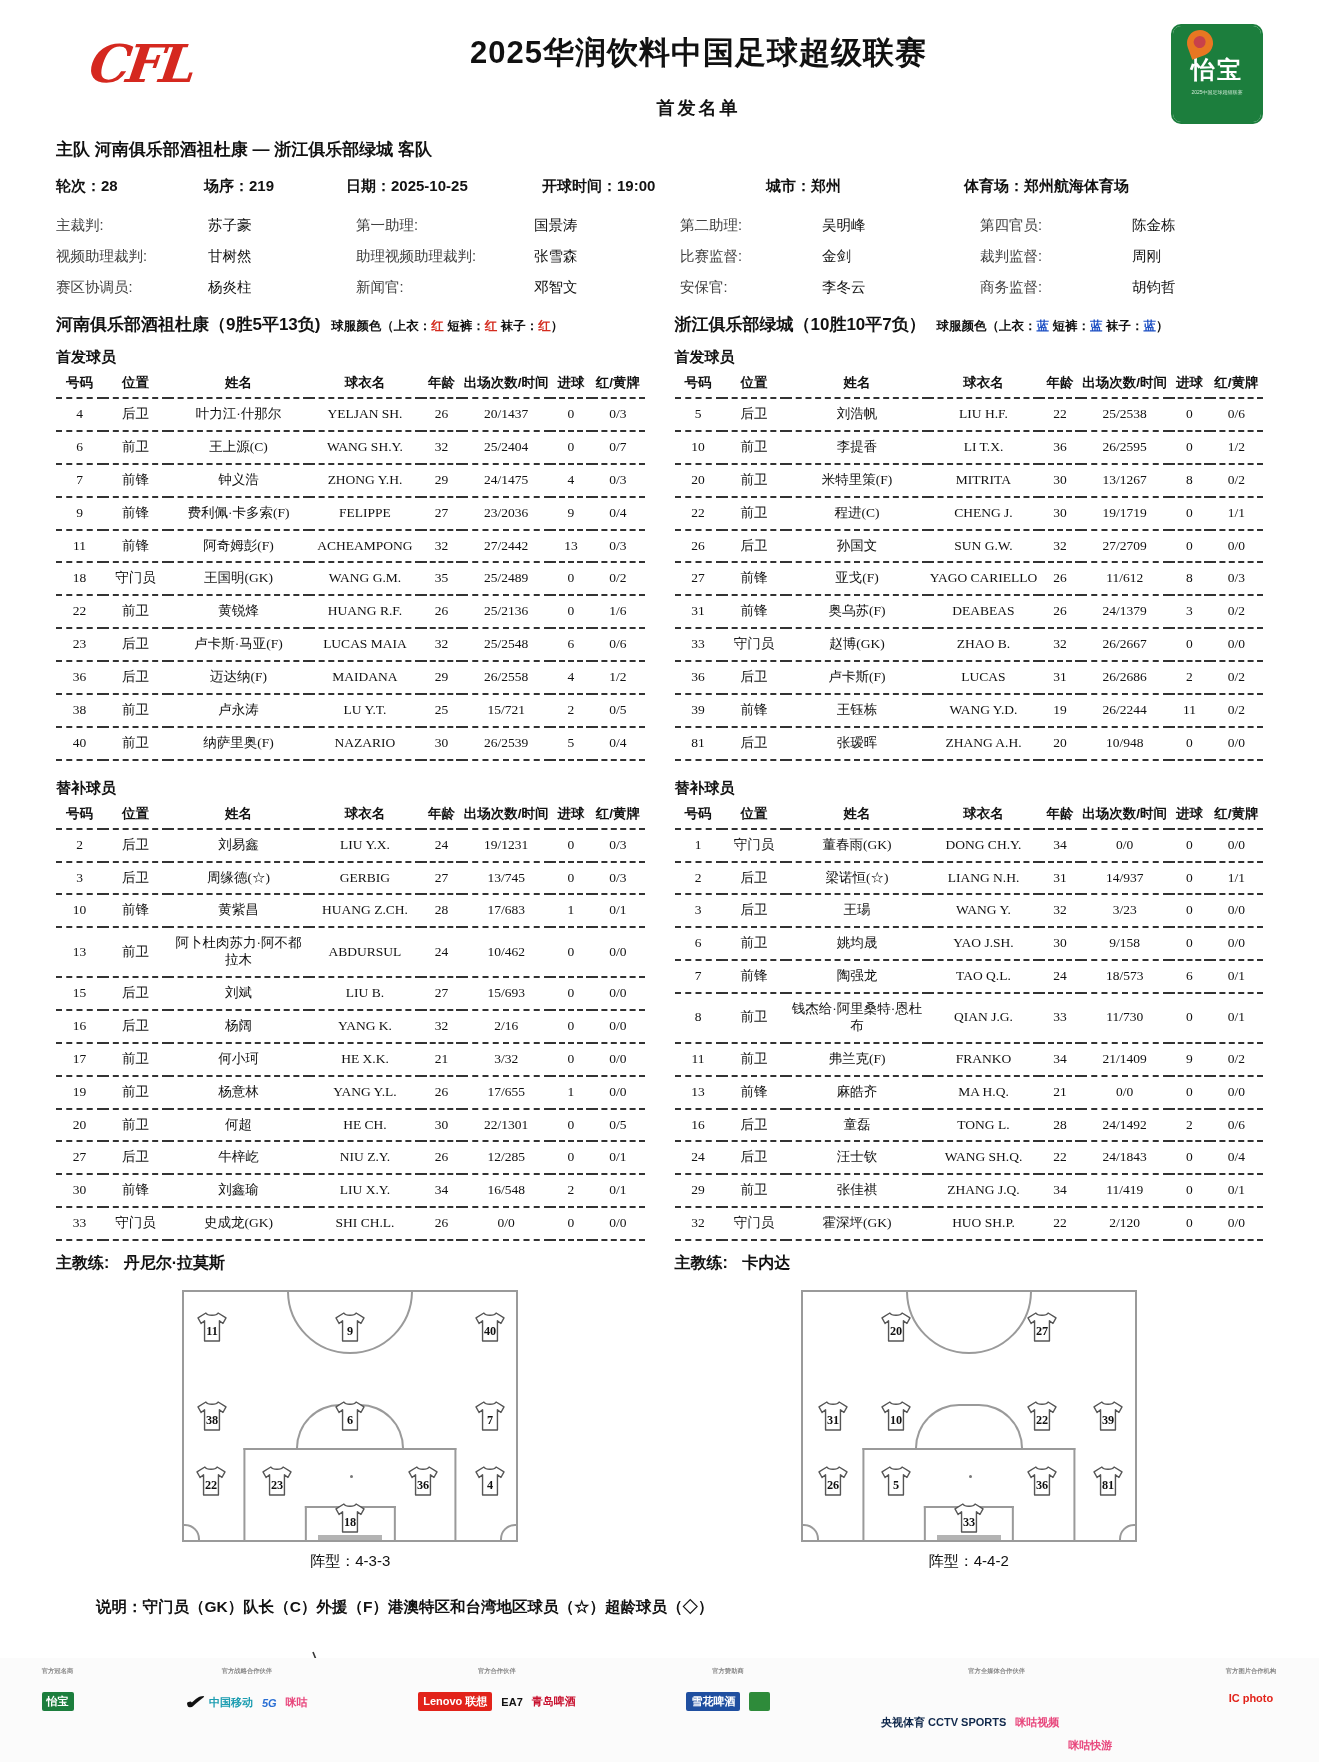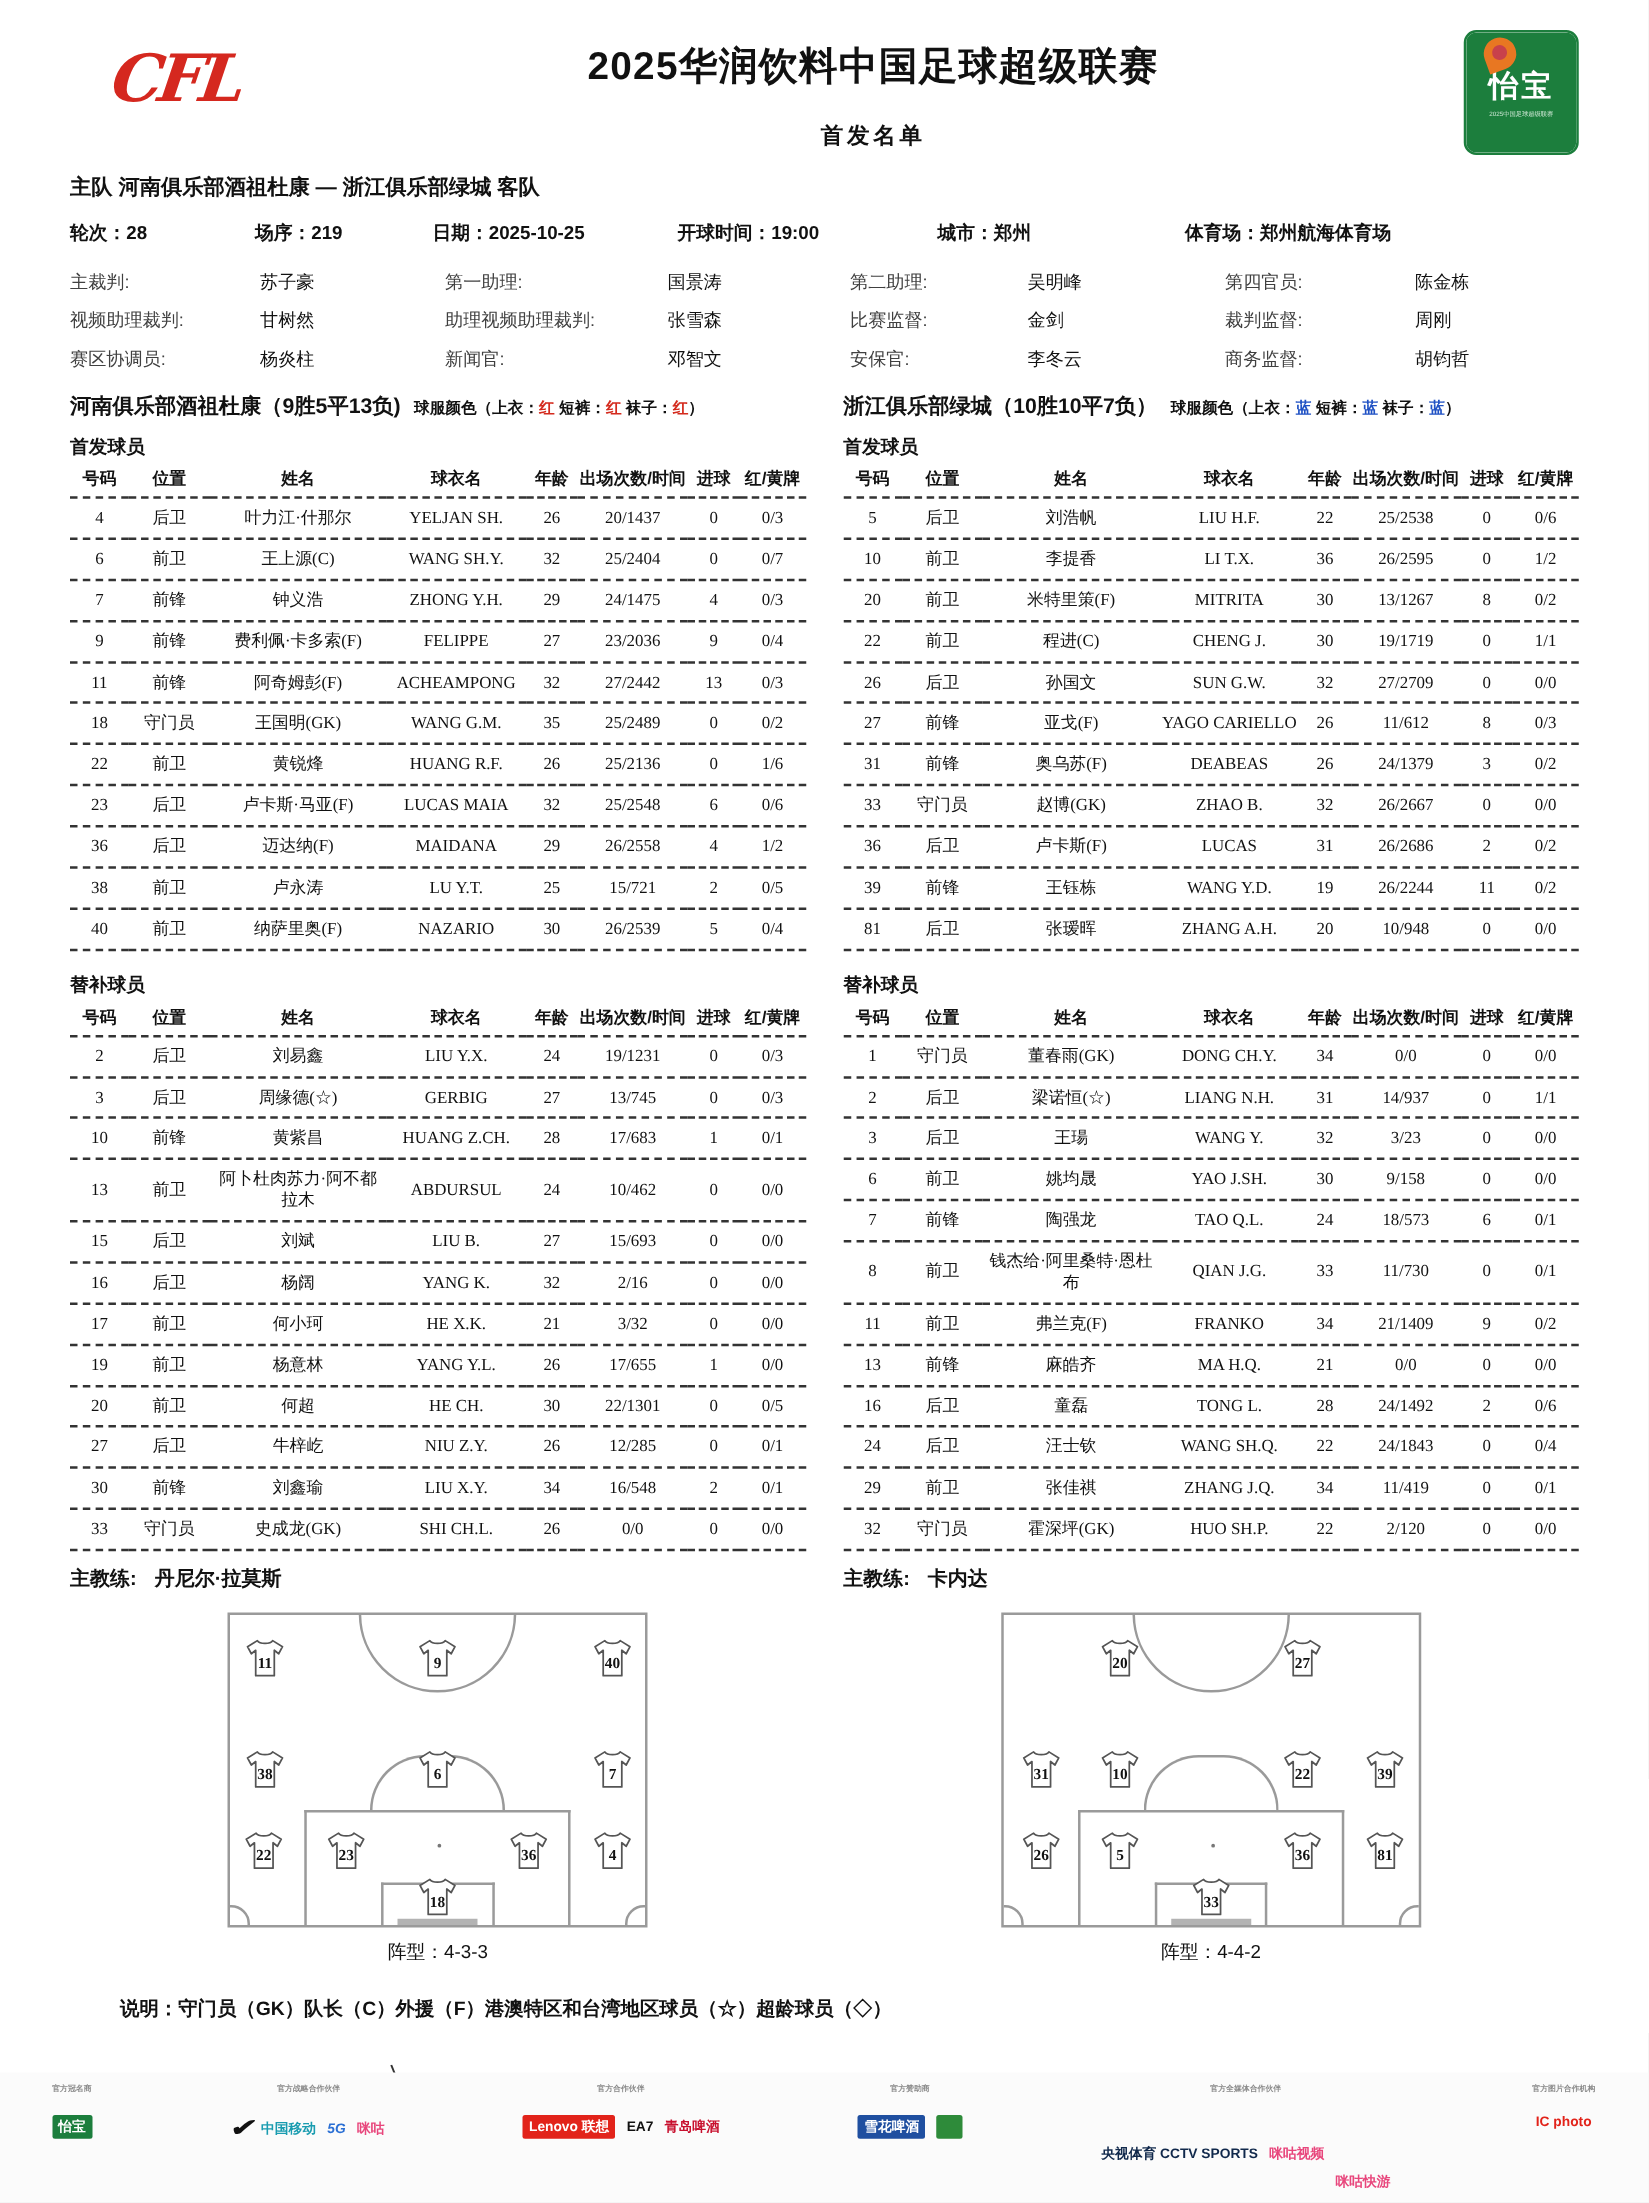--- a/index.html
+++ b/index.html
@@ -27,21 +27,21 @@
   .csl-yibao{font-size:24px;font-weight:bold;letter-spacing:2px;}
   .csl-tiny{font-size:5px;color:#cfe8d6;margin-top:3px;}
   
   .teams-line{font-size:17px;font-weight:bold;margin:14px 0 0;}
   .info-line{margin-top:16px;font-size:15px;font-weight:bold;display:flex;}
   .info-item{white-space:nowrap;}
   .info-item:nth-child(1){width:148px;}
   .info-item:nth-child(2){width:142px;}
   .info-item:nth-child(3){width:196px;}
   .info-item:nth-child(4){width:208px;}
-  .info-item:nth-child(5){width:198px;}
+  .info-item:nth-child(5){width:198px;margin-left:16px;}
   .officials{margin-top:14px;}
   .off-row{display:grid;grid-template-columns:152px 148px 178px 146px 142px 158px 152px 1fr;
     font-size:14.5px;padding:6px 0;}
   .off-label{color:#404040;}
   .off-value{color:#111;}
   
   .teams-grid{display:grid;grid-template-columns:1fr 1fr;column-gap:30px;margin-top:10px;}
   .team-hdr{font-size:17px;font-weight:bold;white-space:nowrap;}
   .kit-note{font-size:12.5px;font-weight:bold;margin-left:6px;}
   .sec-label{font-size:15px;font-weight:bold;margin:12px 0 2px;}

